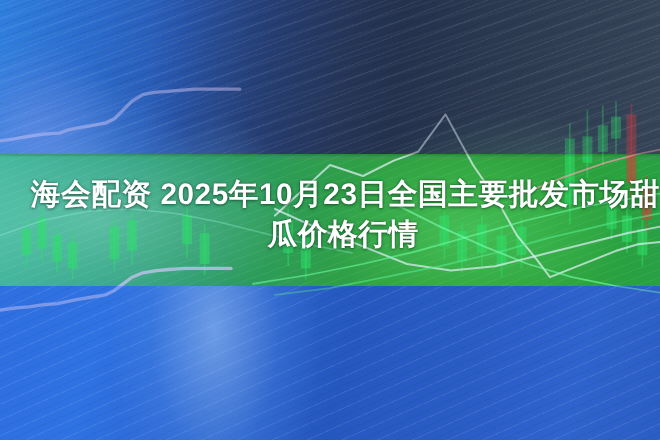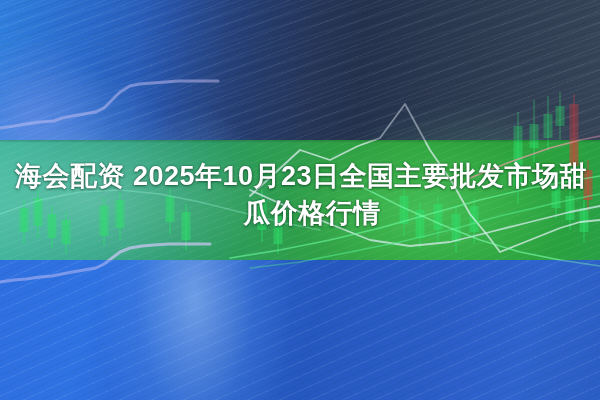--- a/index.html
+++ b/index.html
@@ -176,21 +176,21 @@
     display: block;
     color: #ffffff;
     font-size: 27px;
     font-weight: bold;
     line-height: 37px;
     letter-spacing: 0.5px;
     text-shadow: 0 1px 3px rgba(0,40,20,0.55), 0 0 2px rgba(0,0,0,0.35);
     white-space: nowrap;
     padding-left: 24px;
   }
-  .line1 { padding-left: 2px; }
+  .line1 { padding-left: 2px; text-align: right; }
 </style>
 </head>
 <body>
 
 <div id="stage">
 
   <div class="layer bg-base"></div>
   <div class="layer bg-navy"></div>
   <div class="layer bg-streaks"></div>
   <div class="layer bg-streaks2"></div>

